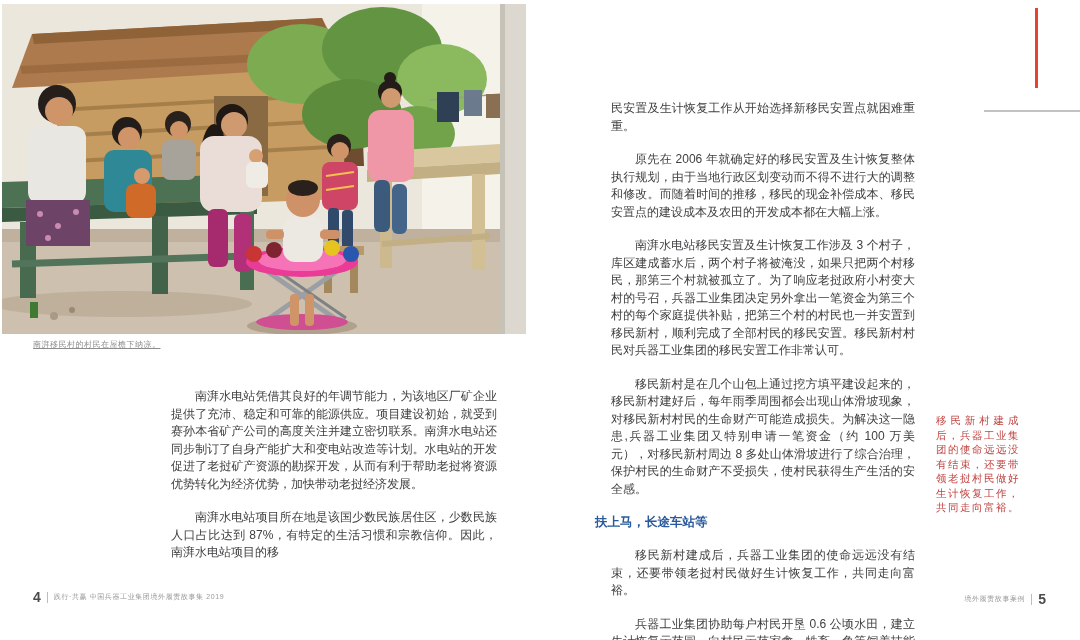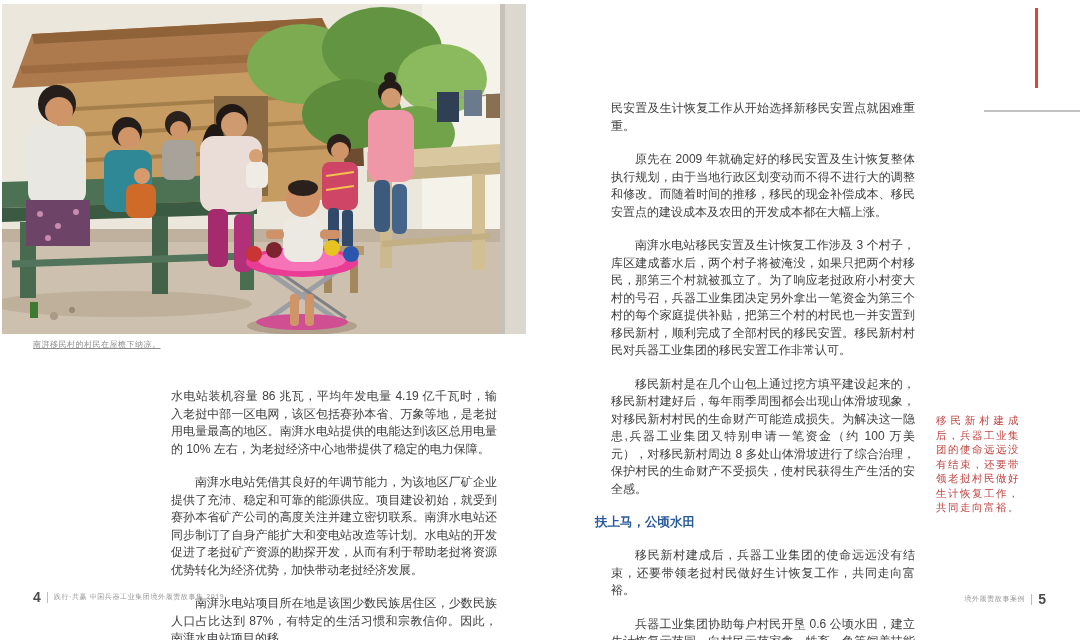--- a/index.html
+++ b/index.html
@@ -183,40 +183,39 @@
         <g>
           <rect x="28" y="298" width="8" height="16" fill="#3f7a33"></rect>
           <circle cx="52" cy="312" r="4" fill="#a89a86"></circle>
           <circle cx="70" cy="306" r="3" fill="#998a74"></circle>
         </g>
       </svg>
     </div>
     <div class="caption">南湃移民村的村民在屋檐下纳凉。</div>
 
     <div class="col-left">
-      <p class="body">水电站装机容量 86 兆瓦，平均年发电量 4.19 亿千瓦时，输入老挝中部一区电网，该区包括赛孙本省、万象等地，是老挝用电量最高的地区。南湃水电站提供的电能达到该区总用电量的 10% 左右，为老挝经济中心地带提供了稳定的电力保障。</p>
       <p class="body ind">南湃水电站凭借其良好的年调节能力，为该地区厂矿企业提供了充沛、稳定和可靠的能源供应。项目建设初始，就受到赛孙本省矿产公司的高度关注并建立密切联系。南湃水电站还同步制订了自身产能扩大和变电站改造等计划。水电站的开发促进了老挝矿产资源的勘探开发，从而有利于帮助老挝将资源优势转化为经济优势，加快带动老挝经济发展。</p>
       <p class="body ind">南湃水电站项目所在地是该国少数民族居住区，少数民族人口占比达到 87%，有特定的生活习惯和宗教信仰。因此，南湃水电站项目的移</p>
     </div>
 
     <div class="footer footer-left">
       <span class="pagenum">4</span>
       <span class="vbar"></span>
       <span class="footer-small">践行·共赢 中国兵器工业集团境外履责故事集 2019</span>
     </div>
   </div>
 
   <div>
 
     <div class="col-right">
       <p class="body">民安置及生计恢复工作从开始选择新移民安置点就困难重重。</p>
-      <p class="body ind">原先在 2009 年就确定好的移民安置及生计恢复整体执行规划，由于当地行政区划变动而不得不进行大的调整和修改。而随着时间的推移，移民的现金补偿成本、移民安置点的建设成本及农田的开发成本都在大幅上涨。</p>
+      <p class="body ind">原先在 2006 年就确定好的移民安置及生计恢复整体执行规划，由于当地行政区划变动而不得不进行大的调整和修改。而随着时间的推移，移民的现金补偿成本、移民安置点的建设成本及农田的开发成本都在大幅上涨。</p>
       <p class="body ind">南湃水电站移民安置及生计恢复工作涉及 3 个村子，库区建成蓄水后，两个村子将被淹没，如果只把两个村移民，那第三个村就被孤立了。为了响应老挝政府小村变大村的号召，兵器工业集团决定另外拿出一笔资金为第三个村的每个家庭提供补贴，把第三个村的村民也一并安置到移民新村，顺利完成了全部村民的移民安置。移民新村村民对兵器工业集团的移民安置工作非常认可。</p>
       <p class="body ind">移民新村是在几个山包上通过挖方填平建设起来的，移民新村建好后，每年雨季周围都会出现山体滑坡现象，对移民新村村民的生命财产可能造成损失。为解决这一隐患,兵器工业集团又特别申请一笔资金（约 100 万美元），对移民新村周边 8 多处山体滑坡进行了综合治理，保护村民的生命财产不受损失，使村民获得生产生活的安全感。</p>
-      <h3 class="sec">扶上马，公顷水田</h3>
+      <h3 class="sec">扶上马，长途车站等</h3>
       <p class="body ind">移民新村建成后，兵器工业集团的使命远远没有结束，还要带领老挝村民做好生计恢复工作，共同走向富裕。</p>
       <p class="body ind">兵器工业集团协助每户村民开垦 0.6 公顷水田，建立生计恢复示范园，向村民示范家禽、牲畜、鱼等饲养技能和蔬菜种植技巧。公司每年</p>
     </div>
 
     <div class="pullquote">移民新村建成后，兵器工业集团的使命远远没有结束，还要带领老挝村民做好生计恢复工作，共同走向富裕。</div>
 
     <div class="red-line"></div>
     <div class="gray-line"></div>
 
     <div class="footer footer-right">

